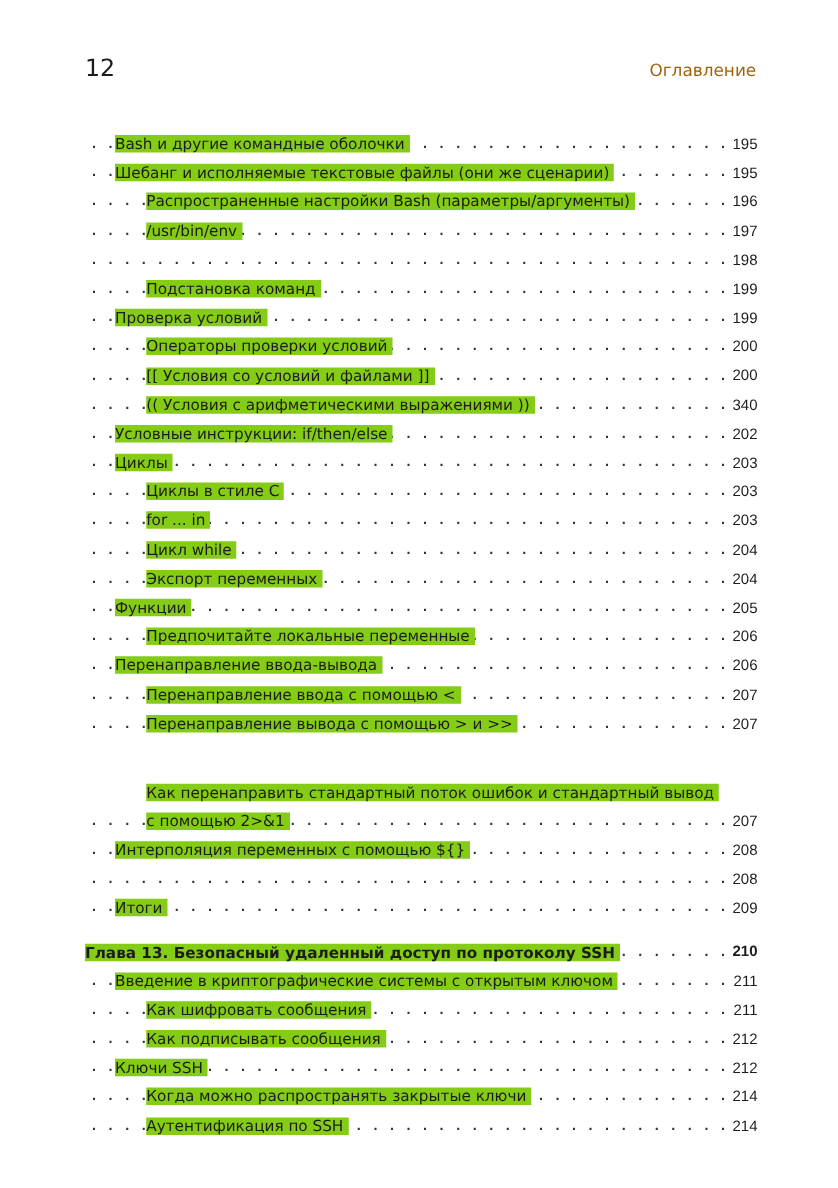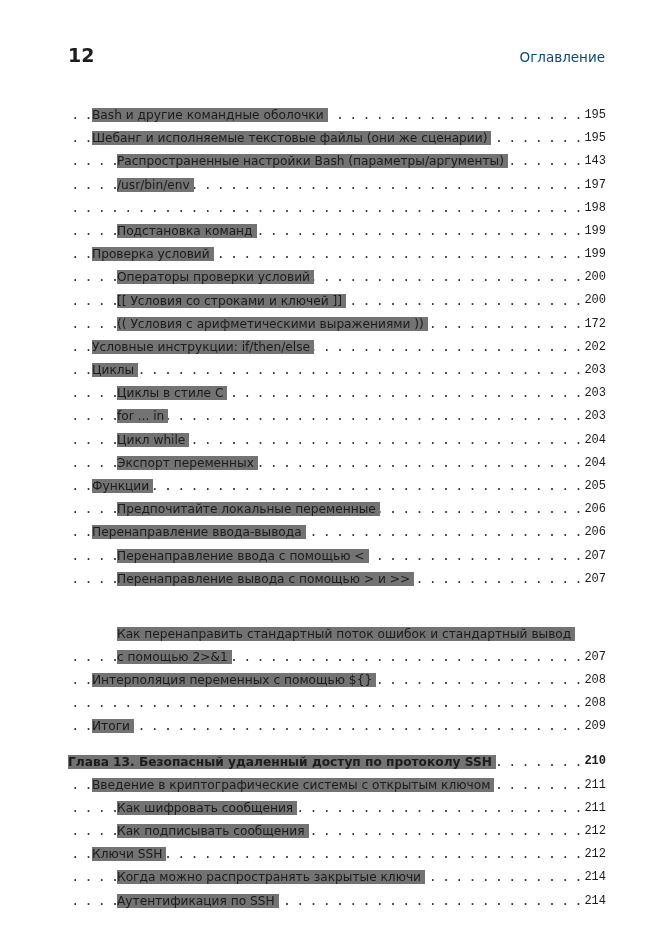--- a/index.html
+++ b/index.html
@@ -1,54 +1,54 @@
 <!DOCTYPE html>
 <html><head>
 <meta charset="utf-8">
 <style>
   html, body { margin: 0; padding: 0; background: #ffffff; }
   body { width: 670px; height: 950px; position: relative; overflow: hidden;
          font-family: "DejaVu Sans", sans-serif; color: #1c1c1c; }
-  .page-num { position: absolute; left: 68px; top: 44px; font-size: 19px; font-weight: bold; }
-  .running-head { position: absolute; right: 65px; top: 49px; font-size: 13.5px; color: #0c4a6e; }
+  .page-num { position: absolute; left: 68px; top: 44px; font-size: 19px; font-weight: normal; }
+  .running-head { position: absolute; right: 65px; top: 49px; font-size: 13.5px; color: #a16207; }
   .toc { position: absolute; left: 68px; top: 104px; width: 538px; }
   .row { position: relative; height: 23.2px; font-size: 12.2px; line-height: 23.2px; white-space: nowrap; overflow: hidden; }
   .row.two { height: 46px; margin-top: 32px; }
-  .row .title { position: relative; z-index: 1; background: #737373; padding-right: 4px; }
+  .row .title { position: relative; z-index: 1; background: #84cc16; padding-right: 4px; }
   .row .leader { position: absolute; left: 0; right: 0; bottom: 0; height: 23.2px; overflow: hidden; }
   .row .leader::before { content: ". . . . . . . . . . . . . . . . . . . . . . . . . . . . . . . . . . . . . . . . . . . . . . . . . . . . . . . . . . . . . . . . . . . . . . . . . . . . . . . . . . . . . . . . . . . . . . . ."; 
        font-family: "DejaVu Sans Mono", monospace; font-weight: bold; font-size: 10px; letter-spacing: 0.6px; color: #333; position: absolute; right: 24px; }
   .row .pg { position: absolute; right: 0; bottom: 0; z-index: 1; background: #fff; padding-left: 2px;
-       font-family: Liberation Mono, monospace; font-size: 12px; }
+       font-family: Liberation Sans, sans-serif; font-size: 12px; }
   .row .line1, .row .line2 { display: block; height: 23px; }
   .row .line2 { position: relative; }
   .lvl1 { padding-left: 24px; }
   .lvl2 { padding-left: 49px; }
   .lvl0 { padding-left: 0; font-weight: bold; }
   .lvl0 .title { font-weight: bold; text-align: right; }
   .gap { height: 12px; }
 </style>
 </head>
 <body>
 
 <div class="page-num">12</div>
 <div class="running-head">Оглавление</div>
 
 <div class="toc">
   <div id="section-a">
       <div class="row lvl1"><span class="leader"></span><span class="title">Bash и другие командные оболочки</span><span class="pg">195</span></div>
       <div class="row lvl1"><span class="leader"></span><span class="title">Шебанг и исполняемые текстовые файлы (они же сценарии)</span><span class="pg">195</span></div>
-      <div class="row lvl2"><span class="leader"></span><span class="title">Распространенные настройки Bash (параметры/аргументы)</span><span class="pg">143</span></div>
+      <div class="row lvl2"><span class="leader"></span><span class="title">Распространенные настройки Bash (параметры/аргументы)</span><span class="pg">196</span></div>
       <div class="row lvl2"><span class="leader"></span><span class="title">/usr/bin/env</span><span class="pg">197</span></div>
       <div class="row lvl2"><span class="leader"></span><span class="pg">198</span></div>
       <div class="row lvl2"><span class="leader"></span><span class="title">Подстановка команд</span><span class="pg">199</span></div>
       <div class="row lvl1"><span class="leader"></span><span class="title">Проверка условий</span><span class="pg">199</span></div>
       <div class="row lvl2"><span class="leader"></span><span class="title">Операторы проверки условий</span><span class="pg">200</span></div>
-      <div class="row lvl2"><span class="leader"></span><span class="title">[[ Условия со строками и ключей ]]</span><span class="pg">200</span></div>
-      <div class="row lvl2"><span class="leader"></span><span class="title">(( Условия с арифметическими выражениями ))</span><span class="pg">172</span></div>
+      <div class="row lvl2"><span class="leader"></span><span class="title">[[ Условия со условий и файлами ]]</span><span class="pg">200</span></div>
+      <div class="row lvl2"><span class="leader"></span><span class="title">(( Условия с арифметическими выражениями ))</span><span class="pg">340</span></div>
       <div class="row lvl1"><span class="leader"></span><span class="title">Условные инструкции: if/then/else</span><span class="pg">202</span></div>
       <div class="row lvl1"><span class="leader"></span><span class="title">Циклы</span><span class="pg">203</span></div>
       <div class="row lvl2"><span class="leader"></span><span class="title">Циклы в стиле C</span><span class="pg">203</span></div>
       <div class="row lvl2"><span class="leader"></span><span class="title">for ... in</span><span class="pg">203</span></div>
       <div class="row lvl2"><span class="leader"></span><span class="title">Цикл while</span><span class="pg">204</span></div>
       <div class="row lvl2"><span class="leader"></span><span class="title">Экспорт переменных</span><span class="pg">204</span></div>
       <div class="row lvl1"><span class="leader"></span><span class="title">Функции</span><span class="pg">205</span></div>
       <div class="row lvl2"><span class="leader"></span><span class="title">Предпочитайте локальные переменные</span><span class="pg">206</span></div>
       <div class="row lvl1"><span class="leader"></span><span class="title">Перенаправление ввода-вывода</span><span class="pg">206</span></div>
       <div class="row lvl2"><span class="leader"></span><span class="title">Перенаправление ввода с помощью &lt;</span><span class="pg">207</span></div>

